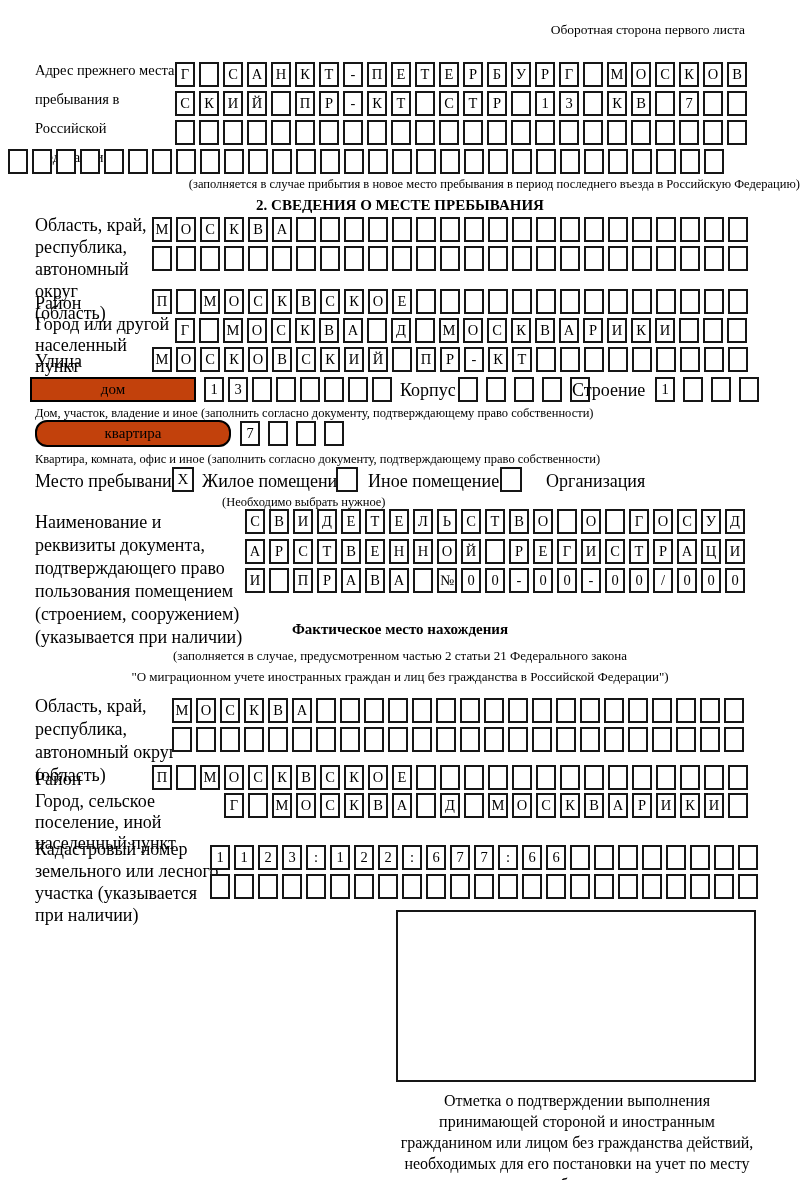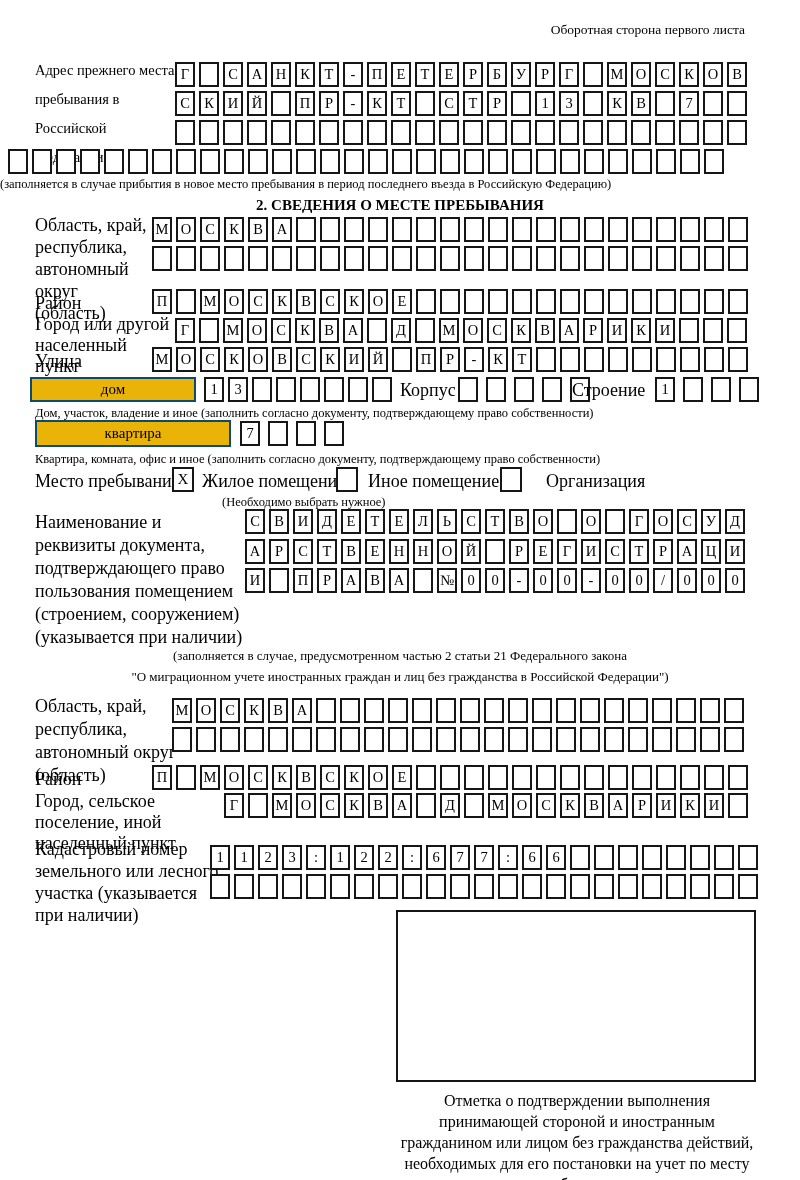--- a/index.html
+++ b/index.html
@@ -6,31 +6,31 @@
   html,body { background:#ffffff; }
   body { width:800px; height:1180px; overflow:hidden; }
   .sheet {
     position:relative; width:800px; height:1180px;
     font-family:"Liberation Serif", serif; color:#000; background:#fff;
   }
   .abs { position:absolute; }
   .lbl { font-size:14.5px; line-height:29px; }
   .lbl-tight { font-size:18px; line-height:22px; }
   .small-note { font-size:12.5px; }
-  .center-note { width:100%; text-align:left; font-size:12.5px;font-family:Liberation Serif, serif; }
+  .center-note { width:100%; text-align:right; font-size:12.5px;font-family:Liberation Serif, serif; }
   .title { width:100%; text-align:center; font-weight:bold; font-size:15px; }
   .cellrow { position:absolute; display:flex; gap:4px; }
   .cellrow.gap8 { gap:8px; }
   .cell {
     flex:0 0 20px; width:20px; height:25px; border:2px solid #161616;
     display:flex; align-items:center; justify-content:center;
     font-size:14.5px; background:#fff;
   }
   .widebox {
-    position:absolute; border:2px solid #0c4a6e; background:#eab308;
+    position:absolute; border:2px solid #000000; background:#c2410c;
     display:flex; align-items:center; justify-content:center; font-size:15px;
   }
   .checkbox {
     position:absolute; width:22px; height:25px; border:2px solid #161616;
     display:flex; align-items:center; justify-content:center; font-size:15px; background:#fff;
   }
   .stampbox { position:absolute; border:2px solid #161616; background:#fff; }
   .stampnote { position:absolute; text-align:center; font-size:16px; line-height:21px; }
   .factnote { position:absolute; width:100%; text-align:center; font-size:13px; }
 </style>
@@ -319,21 +319,21 @@
     </div>
   <div class="abs lbl-tight" style="left:572px; top:379px;">Строение</div>
   <div class="cellrow gap8" style="left:655px; top:377px;">
       <span class="cell">1</span>
       <span class="cell"></span>
       <span class="cell"></span>
       <span class="cell"></span>
     </div>
   <div class="abs small-note" style="left:35px; top:406px;font-family:Liberation Serif, serif;">Дом, участок, владение и иное (заполнить согласно документу, подтверждающему право собственности)</div>
 
-  <div class="widebox" style="left:35px; top:420px; width:196px; height:27px;">квартира</div>
+  <div class="widebox" style="left:35px; top:420px; width:196px; height:27px;border-radius:12px;">квартира</div>
   <div class="cellrow gap8" style="left:240px; top:421px;">
       <span class="cell">7</span>
       <span class="cell"></span>
       <span class="cell"></span>
       <span class="cell"></span>
     </div>
   <div class="abs small-note" style="left:35px; top:452px;">Квартира, комната, офис и иное (заполнить согласно документу, подтверждающему право собственности)</div>
 
   <div class="abs lbl-tight" style="left:35px; top:470px;">Место пребывания:</div>
   <div class="checkbox" style="left:172px; top:467px;">X</div>
@@ -408,20 +408,21 @@
       <span class="cell">0</span>
       <span class="cell">-</span>
       <span class="cell">0</span>
       <span class="cell">0</span>
       <span class="cell">/</span>
       <span class="cell">0</span>
       <span class="cell">0</span>
       <span class="cell">0</span>
     </div>
 
+  <div class="abs title" style="top:621px;">Фактическое место нахождения</div>
   <div class="factnote" style="top:648px;">(заполняется в случае, предусмотренном частью 2 статьи 21 Федерального закона</div>
   <div class="factnote" style="top:669px;">"О миграционном учете иностранных граждан и лиц без гражданства в Российской Федерации")</div>
 
   <div class="abs lbl-tight" style="left:35px; top:695px; width:150px; line-height:23px;">Область, край, республика, автономный округ (область)</div>
   <div class="cellrow" style="left:172px; top:698px;">
       <span class="cell">М</span>
       <span class="cell">О</span>
       <span class="cell">С</span>
       <span class="cell">К</span>
       <span class="cell">В</span>

